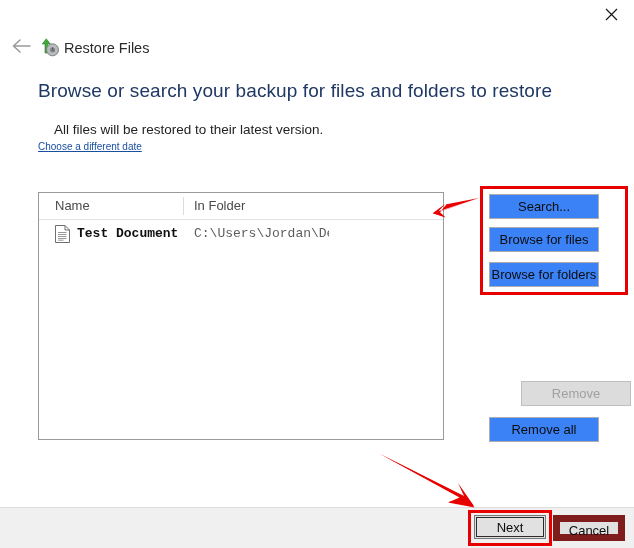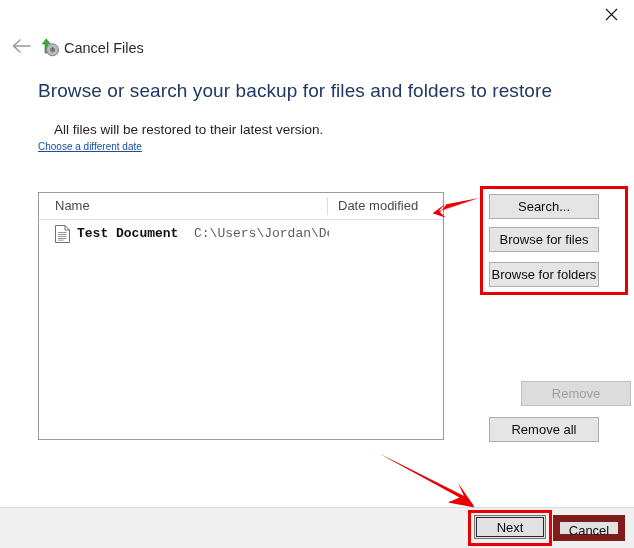--- a/index.html
+++ b/index.html
@@ -144,21 +144,21 @@
   #doc-icon {
     position: absolute;
     left: 16px; top: 5px;
     width: 15px; height: 18px;
   }
   #cell-name { padding-left: 38px; }
 
   
   .btn {
     position: absolute;
-    background: #e5e5e5;
+    background: #3b82f6;
     border: 1px solid #adadad;
     font-family: "Liberation Sans", sans-serif;
     font-size: 13px;
     color: #0c0c0c;
     text-align: center;
     box-sizing: border-box;
     cursor: default;
     padding: 0;
   }
   .btn.disabled {
@@ -261,36 +261,36 @@
     <svg width="22" height="22" viewBox="0 0 22 22">
 
       <path d="M7 16 L7 7 L4.2 7 L8.3 1.8 L12.4 7 L9.6 7 L9.6 16 Z" fill="#3faa37" stroke="#2e7d28" stroke-width="0.6" stroke-linejoin="round"></path>
 
       <circle cx="14.5" cy="12.8" r="6" fill="#b9bcbe" stroke="#7b7f82" stroke-width="1"></circle>
       <circle cx="14.5" cy="12.8" r="2.6" fill="#84888b"></circle>
       <path d="M14.5 10.4 L14.5 12.8 L16.3 13.9" stroke="#4e5255" stroke-width="0.9" fill="none"></path>
     </svg>
   </div>
 
-  <div id="app-title">Cancel Files</div>
+  <div id="app-title">Restore Files</div>
 </div>
 
 <div id="page-heading">Browse or search your backup for files and folders to restore</div>
 <div id="subtitle">All files will be restored to their latest version.</div>
 <a id="choose-date-link">Choose a different date</a>
 
 <div id="file-list">
 
   <div id="list-header">
     <div class="col-head" id="col-name">
       <span>Name</span>
     </div>
-    <div class="col-head" id="col-date">
+    <div class="col-head" id="col-folder">
       <span class="sep"></span>
-      <span>Date modified</span>
+      <span>In Folder</span>
     </div>
     <div class="col-head" id="col-extra">
       <span class="sep"></span>
       <span></span>
     </div>
   </div>
 
   <div class="list-row">
     <span id="doc-icon">
       <svg width="15" height="18" viewBox="0 0 15 18">

